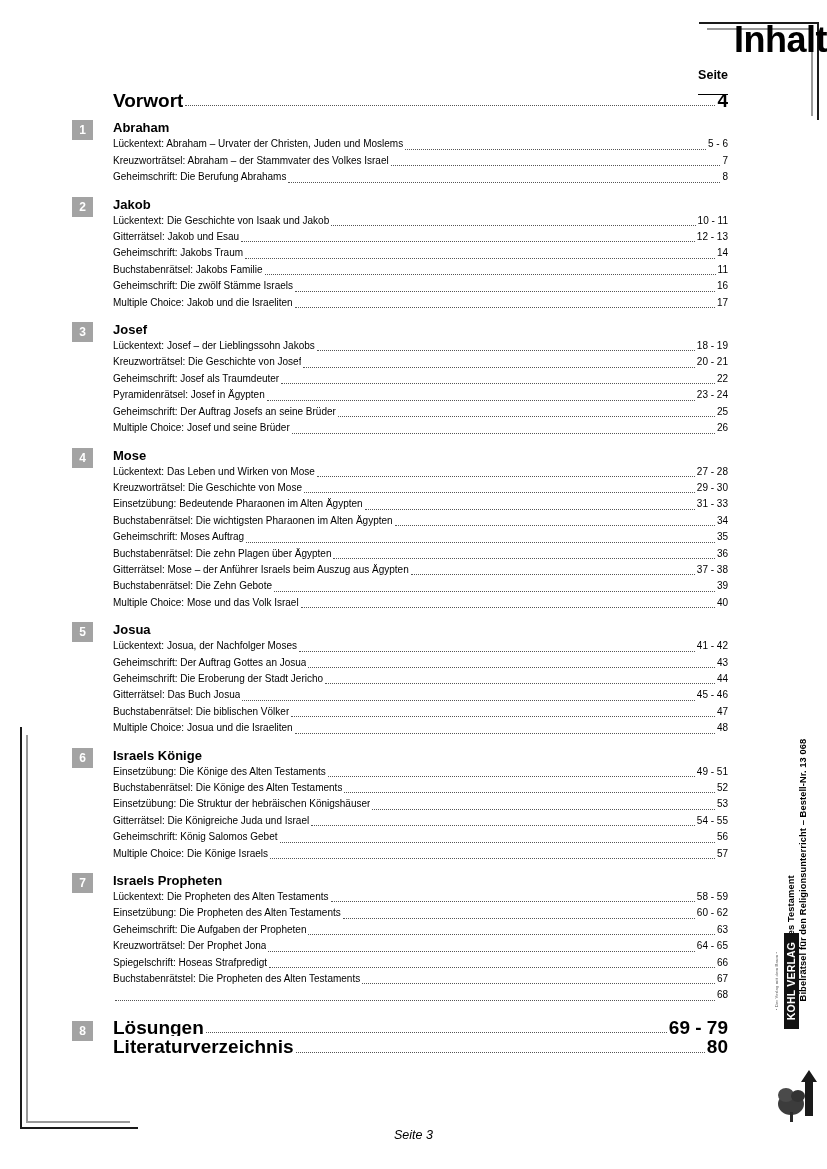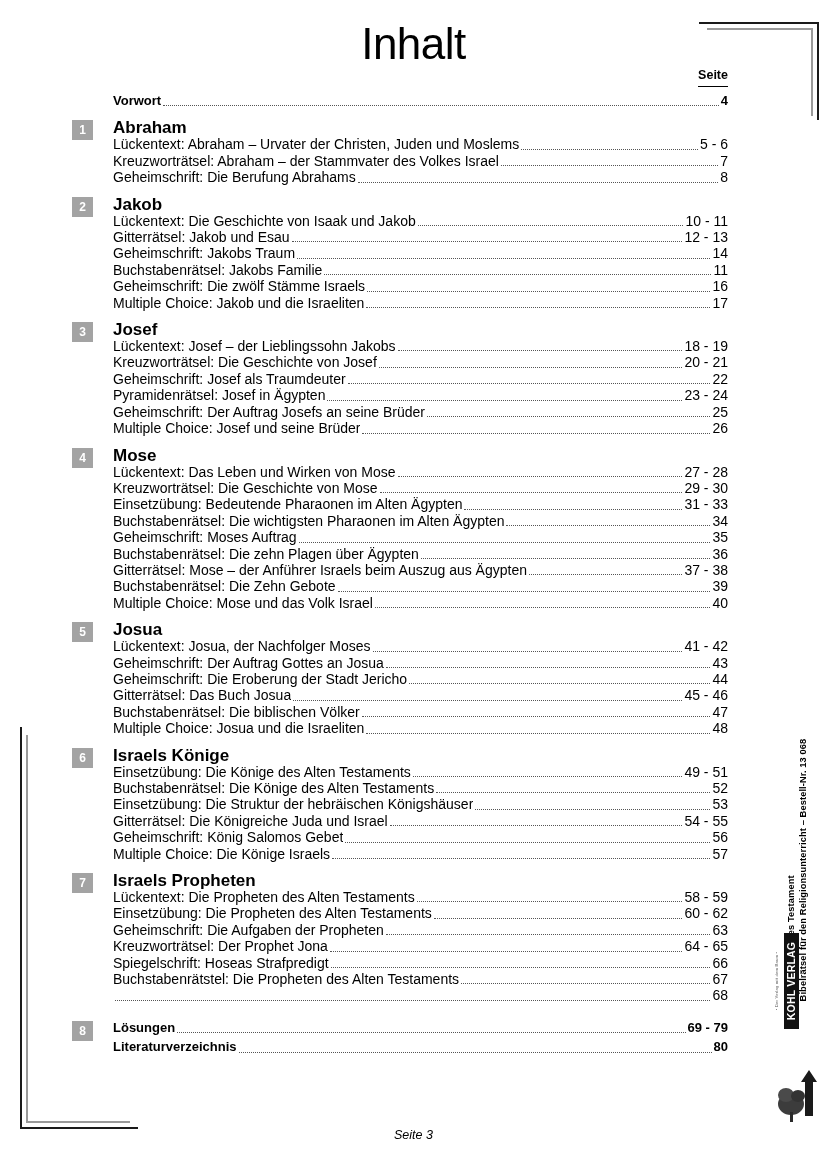--- a/index.html
+++ b/index.html
@@ -62,51 +62,51 @@
     border-left: 2px solid #9a9a9a;
     border-bottom: 2px solid #9a9a9a;
   }
 
   
   .title {
     position: absolute;
     top: 22px;
     left: 0;
     width: 827px;
-    text-align: center;
-    font-size: 44px;
-    font-weight: normal;
+    text-align: right;
+    font-size: 36px;
+    font-weight: bold;
     letter-spacing: -0.5px;
     line-height: 1.0;
   }
 
   
   .sheet {
     position: absolute;
     left: 113px;
     top: 68px;
     width: 615px;
   }
 
   .seite-head {
     text-align: right;
     font-size: 12.5px;
     font-weight: bold;
     margin-bottom: 11px;
   }
   .seite-head span {
     border-bottom: 1.5px solid #000;
-    padding-bottom: 4px;
+    padding-bottom: 12px;
   }
 
   
   .row {
     display: flex;
     align-items: flex-end;
-    font-size: 14px;
+    font-size: 10px;
     line-height: 16.4px;
     white-space: nowrap;
   }
   .row .label {
     flex: 0 1 auto;
     overflow: hidden;
     text-overflow: clip;
   }
   .row .leader {
     flex: 1 1 auto;
@@ -116,21 +116,21 @@
     height: 0;
   }
   .row .pg {
     flex: 0 0 auto;
     text-align: right;
     padding-left: 1px;
   }
 
   .row.bold {
     font-weight: bold;
-    font-size: 13px;
+    font-size: 19px;
   }
   .row.bold .leader {
     border-bottom-color: #555;
   }
 
   
   .vorwort-row { margin-bottom: 10px; }
 
   
   .chapter {
@@ -144,21 +144,21 @@
     width: 21px;
     height: 20px;
     background: #a3a3a3;
     color: #ffffff;
     font-size: 12px;
     font-weight: bold;
     text-align: center;
     line-height: 20px;
   }
   .chapter .chapter-title {
-    font-size: 17px;
+    font-size: 13px;
     font-weight: bold;
     line-height: 17px;
     margin-bottom: 0px;
   }
   .chapter .entries { margin-top: 0px; }
 
   
   .closing { position: relative; margin-top: 16px; }
   .closing .badge {
     position: absolute;

